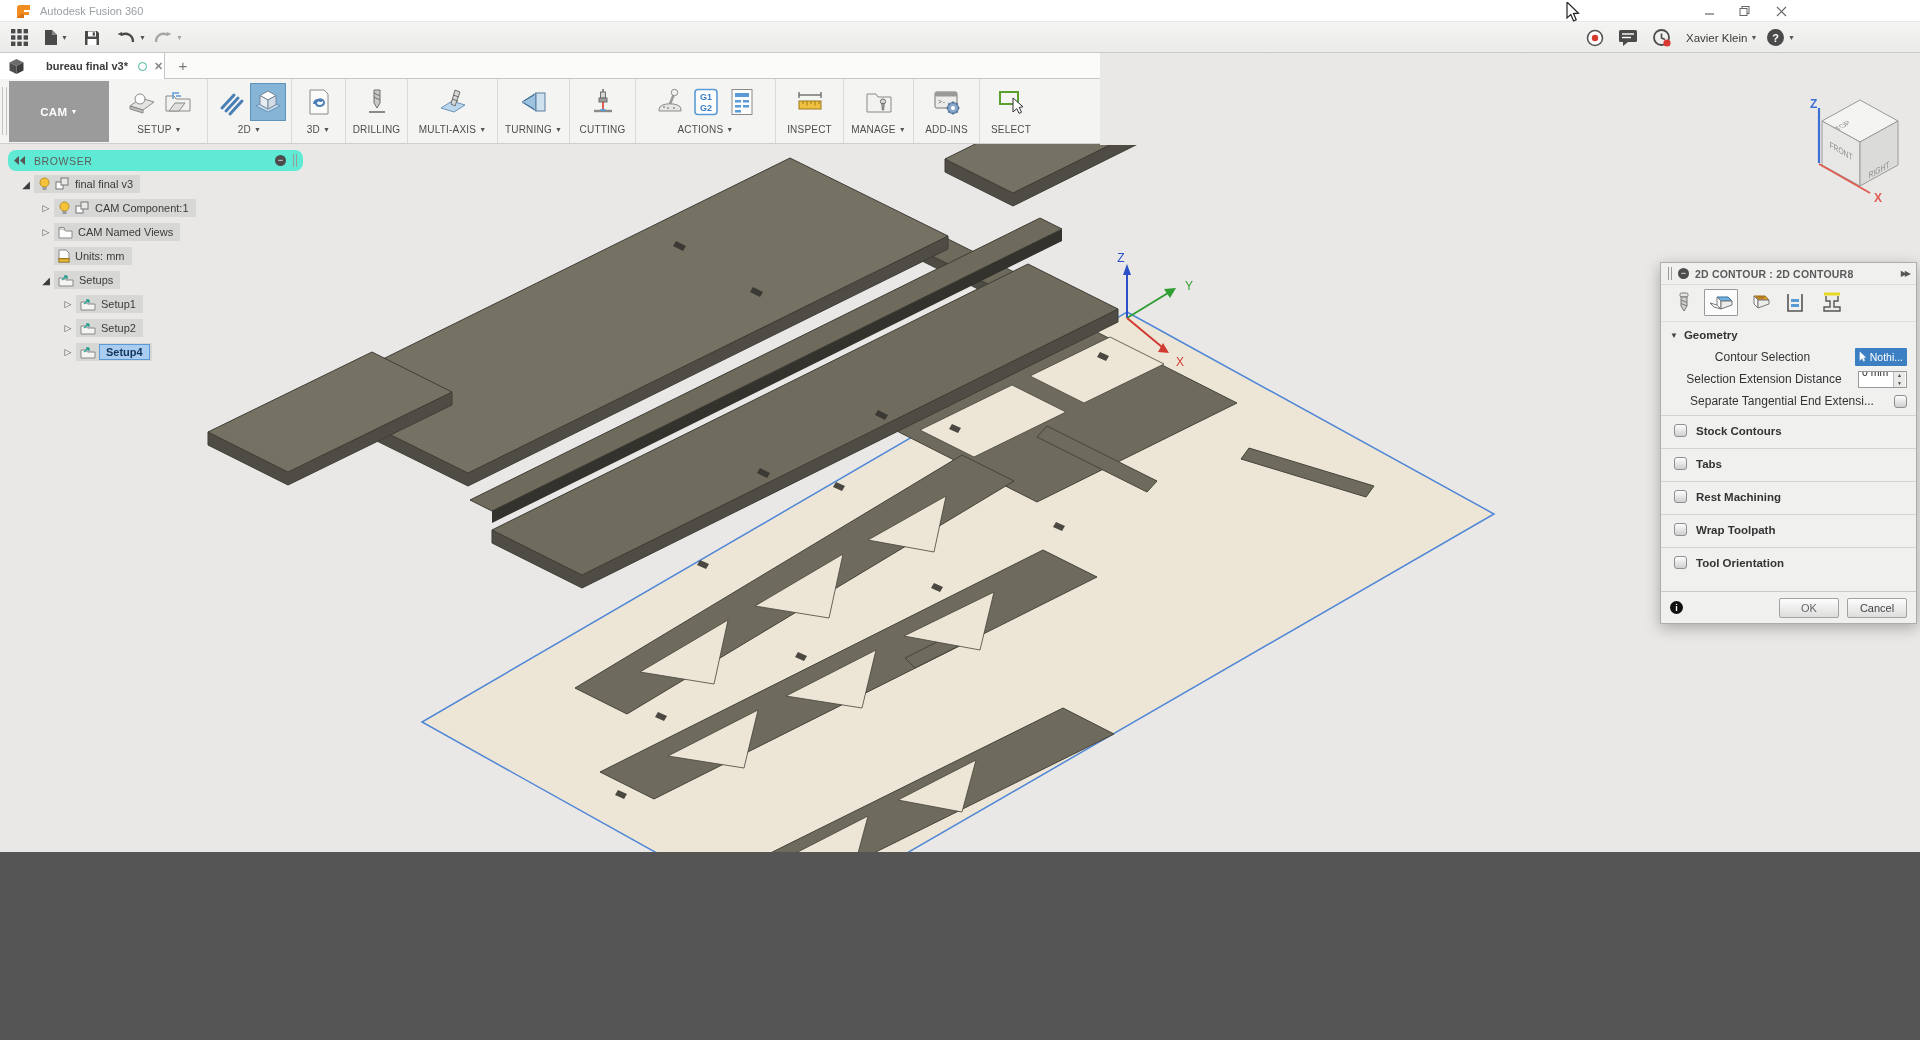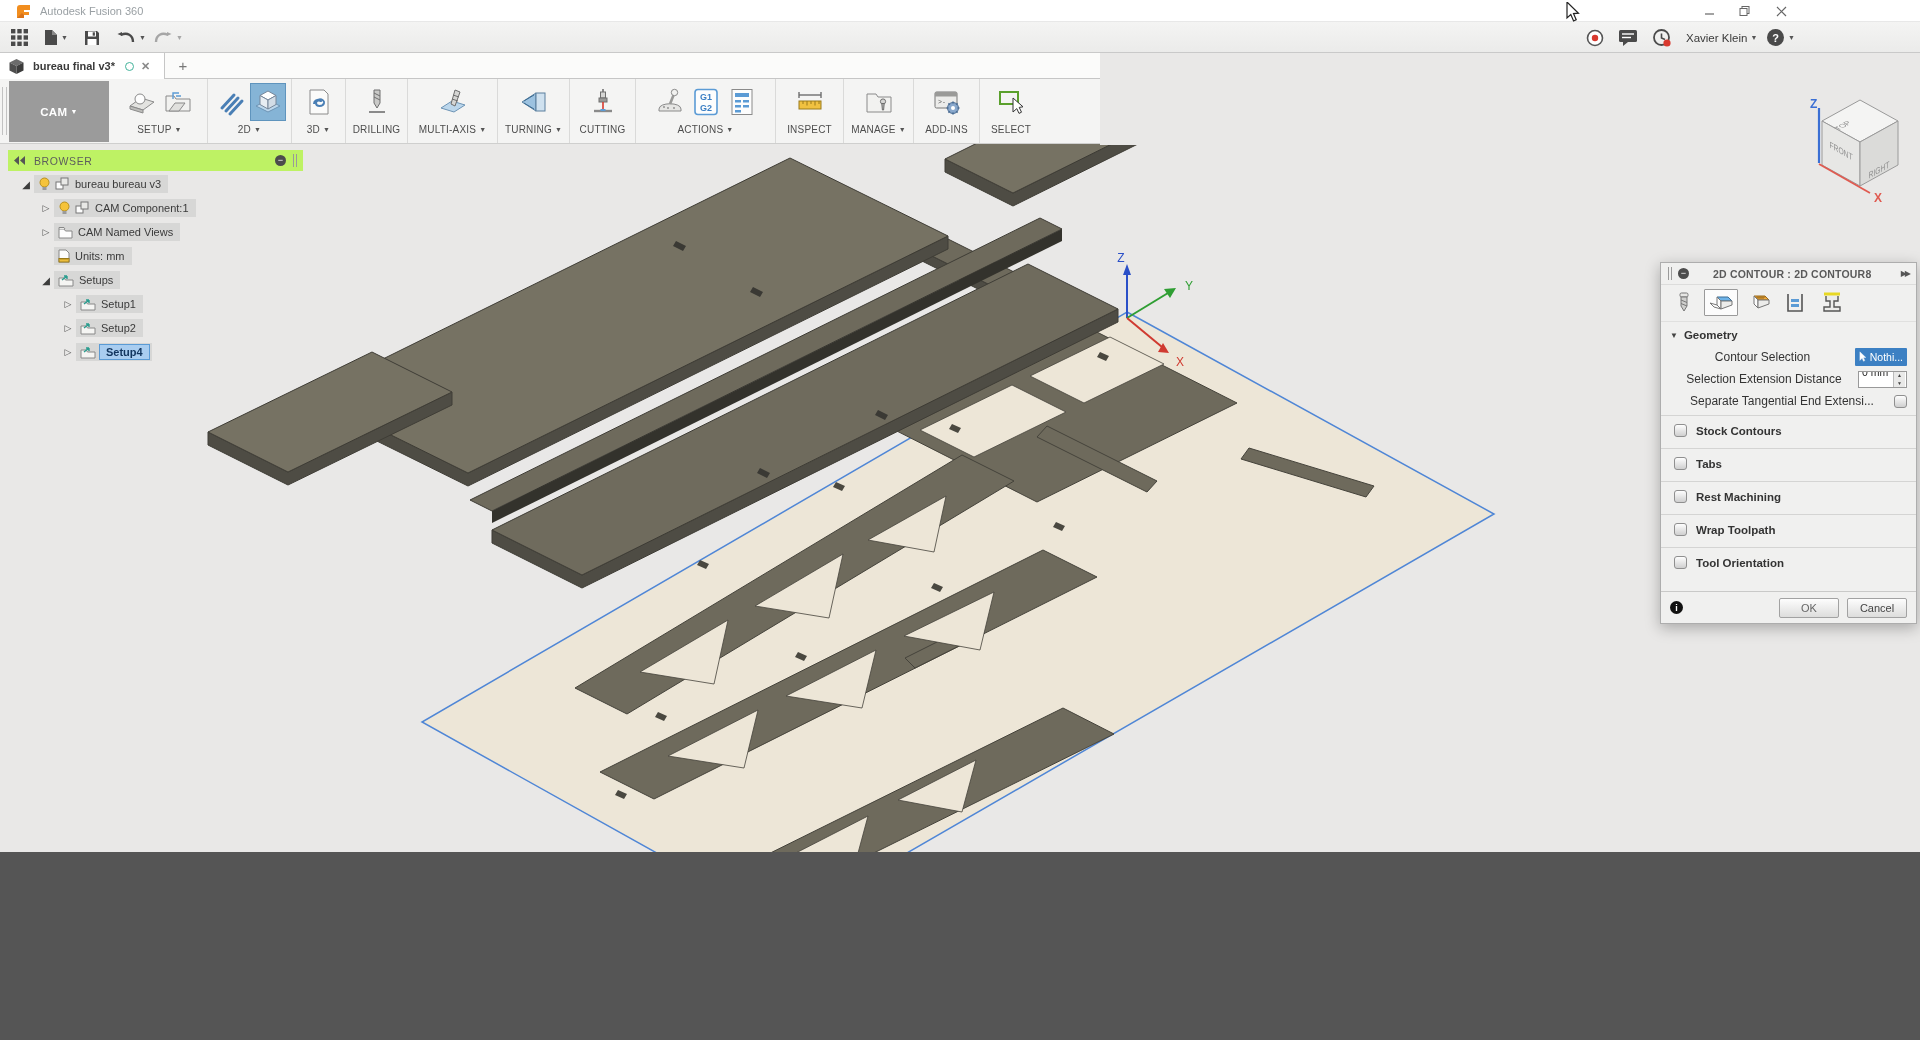--- a/index.html
+++ b/index.html
@@ -17,21 +17,21 @@
   
   .appbar{position:absolute;left:0;top:22px;width:1920px;height:31px;
           background:linear-gradient(#f4f4f3,#ebebea);border-bottom:1px solid #c9c9c9;}
   .ib{position:absolute;top:4px;height:23px;display:flex;align-items:center;justify-content:center;}
   .dd{font-size:7px;color:#555;margin-left:3px;}
   .user-menu{position:absolute;top:0;height:31px;display:flex;align-items:center;font-size:11.5px;color:#3a3a3a;}
 
   
   .tabbar{position:absolute;left:0;top:53px;width:1920px;height:26px;background:#fbfbfa;border-bottom:1px solid #c6c6c6;}
   .doctab{position:absolute;left:0;top:0;width:165px;height:26px;background:#fff;border-right:1px solid #c6c6c6;display:flex;align-items:center;}
-  .doctab-label{font-weight:bold;font-size:11px;color:#3a3a3a;margin-left:8px;white-space:nowrap;}
+  .doctab-label{font-weight:bold;font-size:11px;color:#3a3a3a;margin-left:21px;white-space:nowrap;}
   .tab-ring{width:9px;height:9px;border:1.5px solid #43b39b;border-radius:50%;margin-left:10px;}
   .tab-close{margin-left:7px;color:#8a8a8a;font-size:11px;font-weight:bold;}
   .newtab{position:absolute;left:172px;top:2px;width:22px;height:22px;text-align:center;line-height:22px;font-size:15px;color:#777;}
 
   
   .ribbon{position:absolute;left:0;top:79px;width:1920px;height:65px;background:#f4f4f3;border-bottom:1px solid #cfcfce;}
   .ribbon-grip{position:absolute;left:2px;top:8px;width:5px;height:48px;border-left:1px solid #c2c2c2;border-right:1px solid #c2c2c2;}
   .cam-chip{position:absolute;left:9px;top:2px;width:100px;height:61px;background:#9b9b9b;display:flex;align-items:center;justify-content:center;color:#fff;font-weight:bold;font-size:11.5px;letter-spacing:.4px;}
   .cam-chip .dd{color:#fff;}
   .rgroups{position:absolute;left:112px;top:0;height:64px;display:flex;}
@@ -41,39 +41,39 @@
   .rbtn.active{background:#85b4d6;border-color:#5f94bd;}
   .rg-label{margin-top:2px;font-size:10px;color:#4d4d4d;white-space:nowrap;display:flex;align-items:center;letter-spacing:.2px;}
 
   .tr-patch{position:absolute;left:1100px;top:53px;width:820px;height:92px;background:#e9e8e7;z-index:2;}
 
   
   .canvas{position:absolute;left:0;top:144px;width:1920px;height:896px;background:#e9e8e7;}
   .scene{position:absolute;left:0;top:0;}
 
   
-  .browser-header{position:absolute;left:8px;top:6px;width:295px;height:21px;background:#bef264;display:flex;align-items:center;padding:0 6px;z-index:5;}
+  .browser-header{position:absolute;left:8px;top:6px;width:295px;height:21px;background:#5eead4;display:flex;align-items:center;padding:0 6px;z-index:5;border-radius:8px;}
   .bh-title{flex:0 0 auto;color:#5d5d5d;font-size:10.5px;letter-spacing:.6px;margin-left:8px;}
   .bh-spacer{flex:1;}
   .circle-btn{width:11px;height:11px;border-radius:50%;background:#4c4c4c;color:#fff;display:flex;align-items:center;justify-content:center;font-size:9px;line-height:9px;}
   .grip-v{width:4px;height:13px;border-left:1px solid #9a9a9a;border-right:1px solid #9a9a9a;margin-left:7px;}
   .tree{position:absolute;left:8px;top:28px;z-index:5;}
   .trow{height:24px;display:flex;align-items:center;}
   .exp{width:16px;text-align:center;color:#555;font-size:9px;flex:0 0 16px;}
   .exp.filled{color:#3c3c3c;font-size:10px;}
   .chip{display:flex;align-items:center;background:#d7d7d6;padding:1px 7px 1px 4px;height:18px;}
   .chip .lbl{font-size:11px;color:#3a3a3a;margin-left:5px;white-space:nowrap;}
   .chip.sel .lbl{background:#a9cdf0;border:1px solid #5b9bd5;margin:0 -5px 0 3px;padding:1px 6px;font-weight:bold;color:#12355e;}
   .lv0{padding-left:10px;} .lv1{padding-left:30px;} .lv2{padding-left:52px;}
 
   
   .dialog{position:absolute;left:1660px;top:118px;width:257px;background:#f0f0ef;border:1px solid #adadad;
           box-shadow:0 4px 14px rgba(0,0,0,.28);z-index:6;}
   .dlg-header{height:22px;display:flex;align-items:center;padding:0 7px;border-bottom:1px solid #dcdcdb;}
-  .dlg-title{flex:1;font-size:10.5px;font-weight:bold;color:#5a5a5a;margin-left:24px;letter-spacing:.2px;white-space:nowrap;overflow:hidden;}
+  .dlg-title{flex:1;font-size:10.5px;font-weight:bold;color:#5a5a5a;margin-left:6px;letter-spacing:.2px;white-space:nowrap;overflow:hidden;}
   .ffwd{color:#555;font-size:8px;letter-spacing:-2px;}
   .dlg-tabs{display:flex;gap:3px;padding:4px 6px 5px 6px;border-bottom:1px solid #e0e0df;}
   .dtab{width:34px;height:27px;display:flex;align-items:center;justify-content:center;border:1px solid transparent;border-radius:1px;}
   .dtab.active{background:#fcfcfc;border-color:#9a9a9a;}
   .geo-head{display:flex;align-items:center;padding:7px 9px 5px 9px;font-weight:bold;font-size:11.5px;color:#333;}
   .geo-head .tri{font-size:8px;margin-right:6px;color:#444;}
   .frow{display:flex;align-items:center;padding:2px 9px;height:22px;}
   .flabel{flex:1;font-size:12px;color:#333;white-space:nowrap;overflow:hidden;text-align:center;}
   .csel-btn{width:52px;height:18px;background:#3c80c3;color:#fff;display:flex;align-items:center;padding:0 4px;font-size:10.5px;border-radius:1px;}
   .spin{width:49px;height:17px;background:#fff;border:1px solid #999;display:flex;}
@@ -559,21 +559,21 @@
         <span class="exp filled">◢</span>
         <span class="chip">
             <svg width="13" height="14">
               <circle cx="6.5" cy="5.5" r="4.5" fill="#f5c33b" stroke="#b8901f"></circle>
               <rect x="4.5" y="10" width="4" height="3" fill="#9a9a9a"></rect>
             </svg>
             <svg width="15" height="14" style="margin-left:4px">
               <rect x="1" y="5" width="7" height="7" fill="#fdfdfd" stroke="#777"></rect>
               <rect x="6" y="1" width="7" height="7" fill="#e8e8e6" stroke="#777"></rect>
             </svg>
-            <span class="lbl">bureau bureau v3</span>
+            <span class="lbl">final final v3</span>
           </span>
       </div>
       <div class="trow lv1">
         <span class="exp">▷</span>
         <span class="chip">
             <svg width="13" height="14">
               <circle cx="6.5" cy="5.5" r="4.5" fill="#f5c33b" stroke="#b8901f"></circle>
               <rect x="4.5" y="10" width="4" height="3" fill="#9a9a9a"></rect>
             </svg>
             <svg width="15" height="14" style="margin-left:4px">

